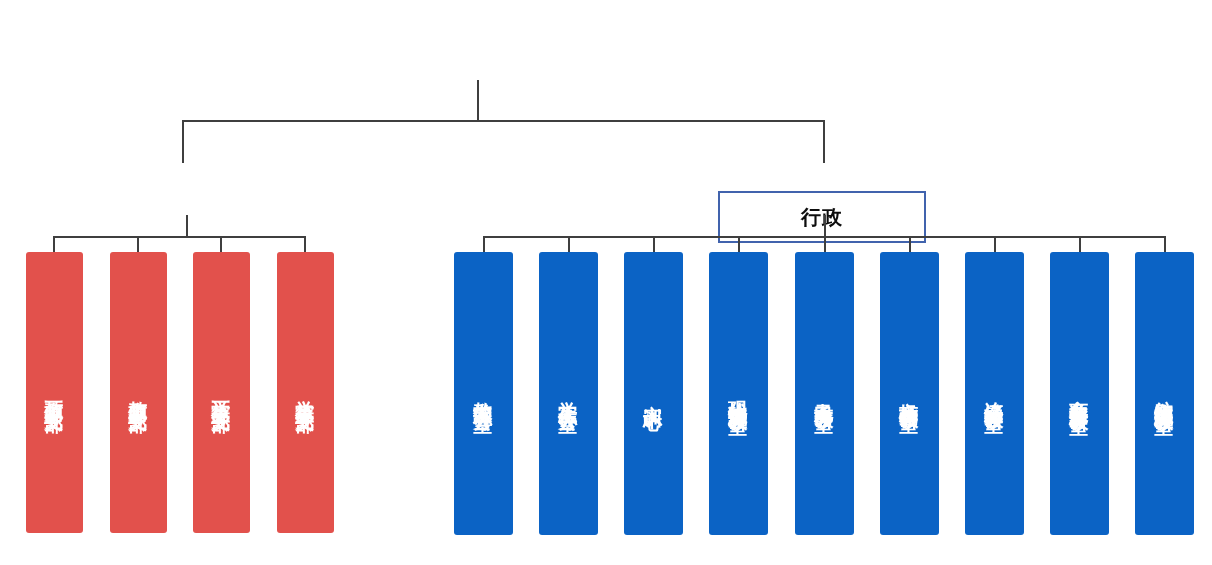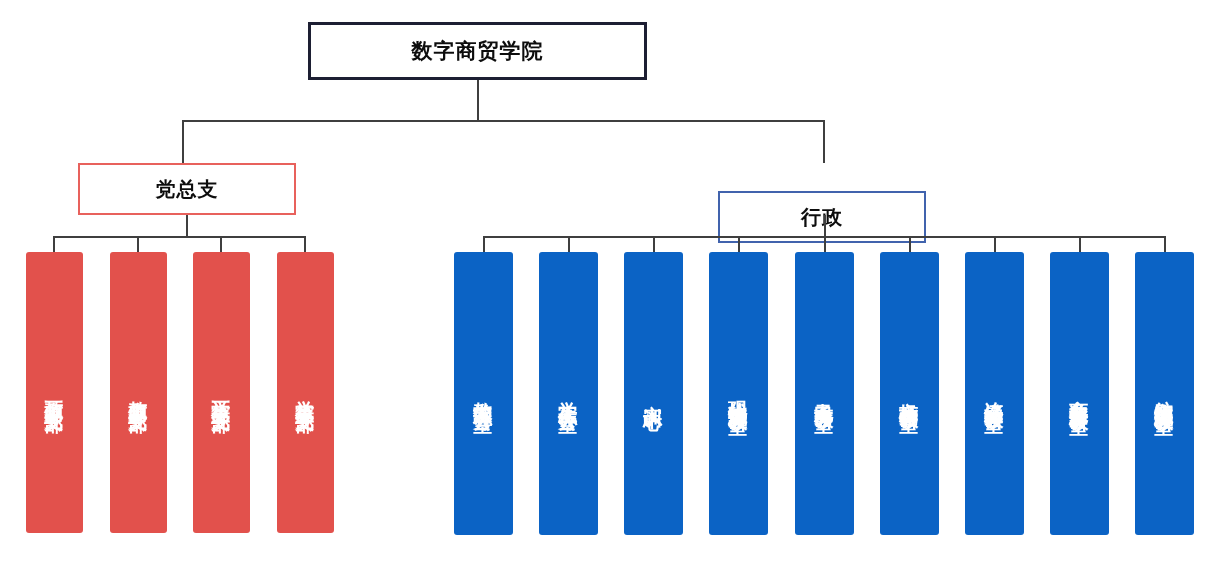--- a/index.html
+++ b/index.html
@@ -105,34 +105,28 @@
     top: 252px;
     height: 283px;
     background: #0b63c5;
   }
 </style>
 </head>
 <body>
 
 <div id="chart-canvas">
 
-  <div class="node-root">
-    <span class="node-label">数字商贸学院</span>
-  </div>
 
   <div class="conn-v" style="left:477px; top:80px; height:42px;"></div>
 
   <div class="conn-h" style="left:182px; top:120px; width:643px;"></div>
 
   <div class="conn-v" style="left:182px; top:120px; height:43px;"></div>
   <div class="conn-v" style="left:823px; top:120px; height:43px;"></div>
 
-  <div class="node-l2 node-party">
-    <span class="node-label">党总支</span>
-  </div>
   <div class="node-l2 node-admin">
     <span class="node-label">行政</span>
   </div>
 
   <div class="conn-v" style="left:186px; top:215px; height:22px;"></div>
   <div class="conn-h" style="left:53px; top:236px; width:252px;"></div>
   <div class="conn-v" style="left:53px; top:236px; height:16px;"></div>
   <div class="conn-v" style="left:137px; top:236px; height:16px;"></div>
   <div class="conn-v" style="left:220px; top:236px; height:16px;"></div>
   <div class="conn-v" style="left:304px; top:236px; height:16px;"></div>

